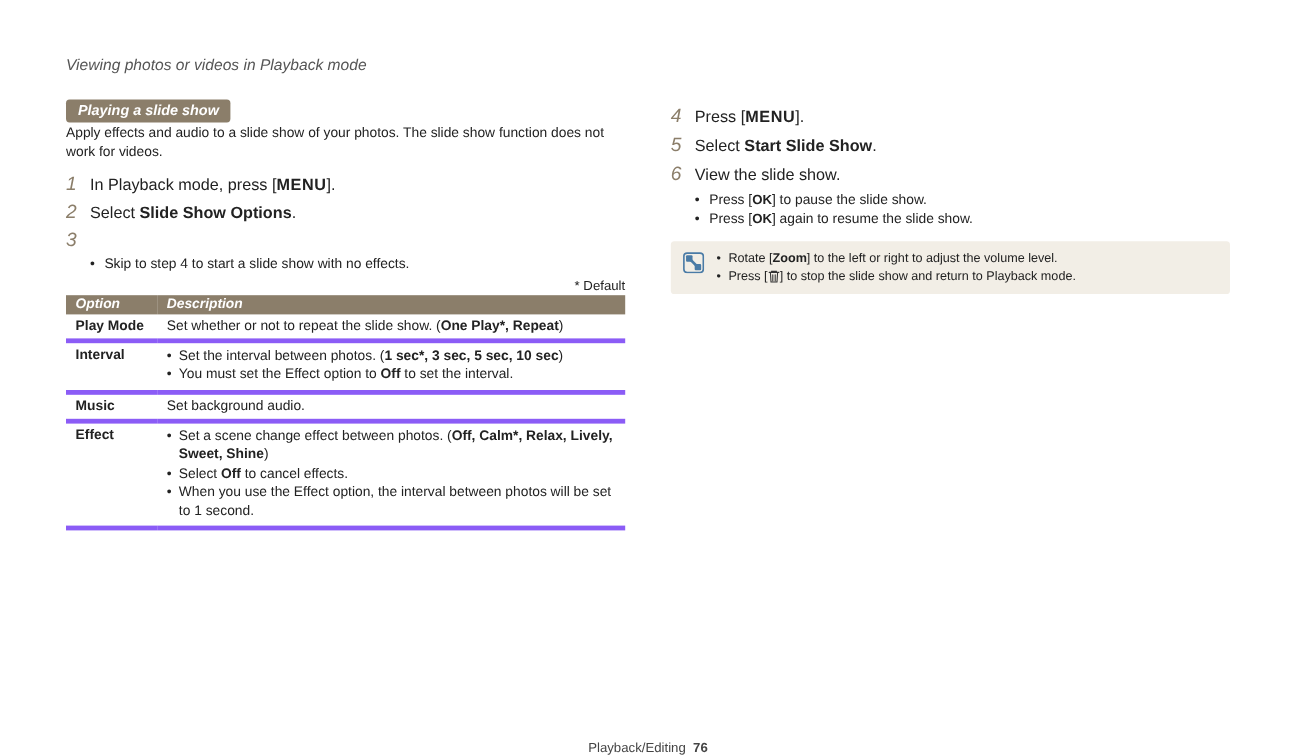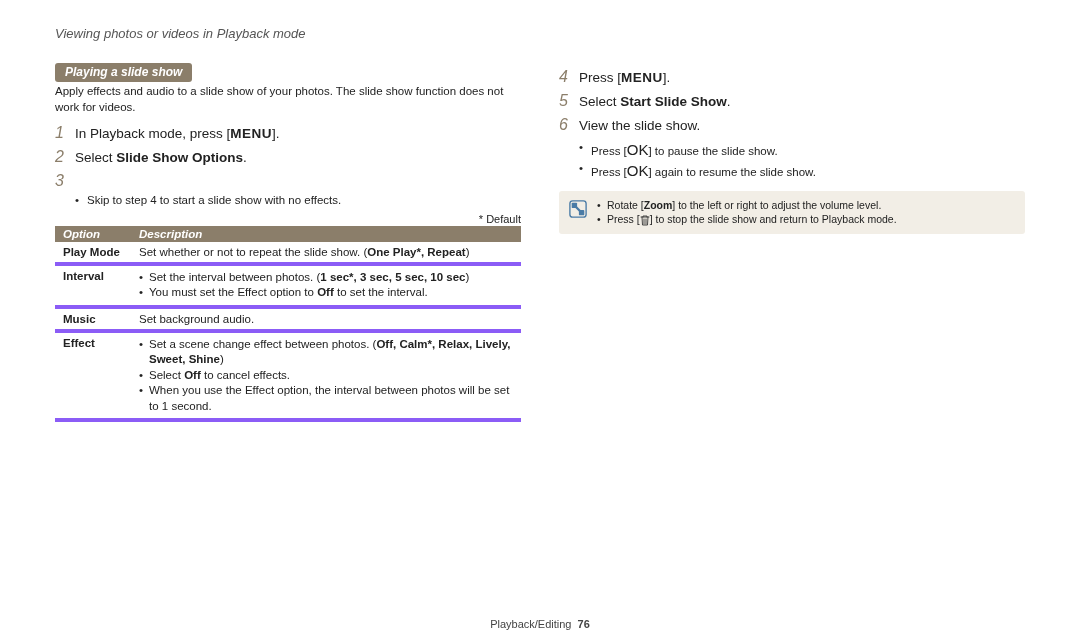--- a/index.html
+++ b/index.html
@@ -8,20 +8,21 @@
     color: #222;
     margin: 0;
     padding: 0;
     background: #fff;
     width: 1080px;
     height: 630px;
     position: relative;
   }
   .page {
     padding: 26px 55px 0 55px;
+    margin-top: 20px;
   }
   .page-header {
     font-size: 13px;
     color: #555;
     font-style: italic;
     font-weight: 300;
     margin-bottom: 22px;
   }
   .columns {
     display: flex;
@@ -118,23 +119,23 @@
     position: relative;
     padding-left: 10px;
     line-height: 1.35;
   }
   .cell-bullets li::before {
     content: "•";
     position: absolute;
     left: 0;
   }
   .ok-btn {
-    font-weight: normal;
+    font-weight: bold;
     font-family: Arial, sans-serif;
-    font-size: 15px;
+    font-size: 11px;
     display: inline-block;
   }
   .menu-btn {
     font-weight: 900;
     font-family: Arial, sans-serif;
     letter-spacing: 0.5px;
   }
   .note-box {
     display: flex;
     background: #f2eee6;

